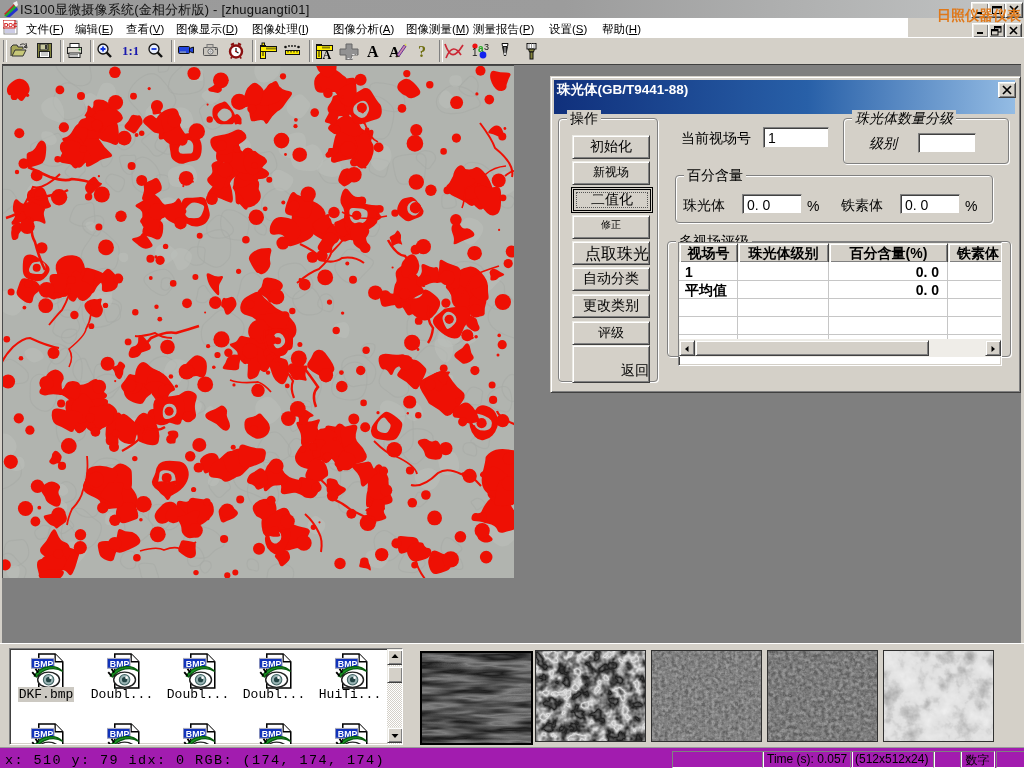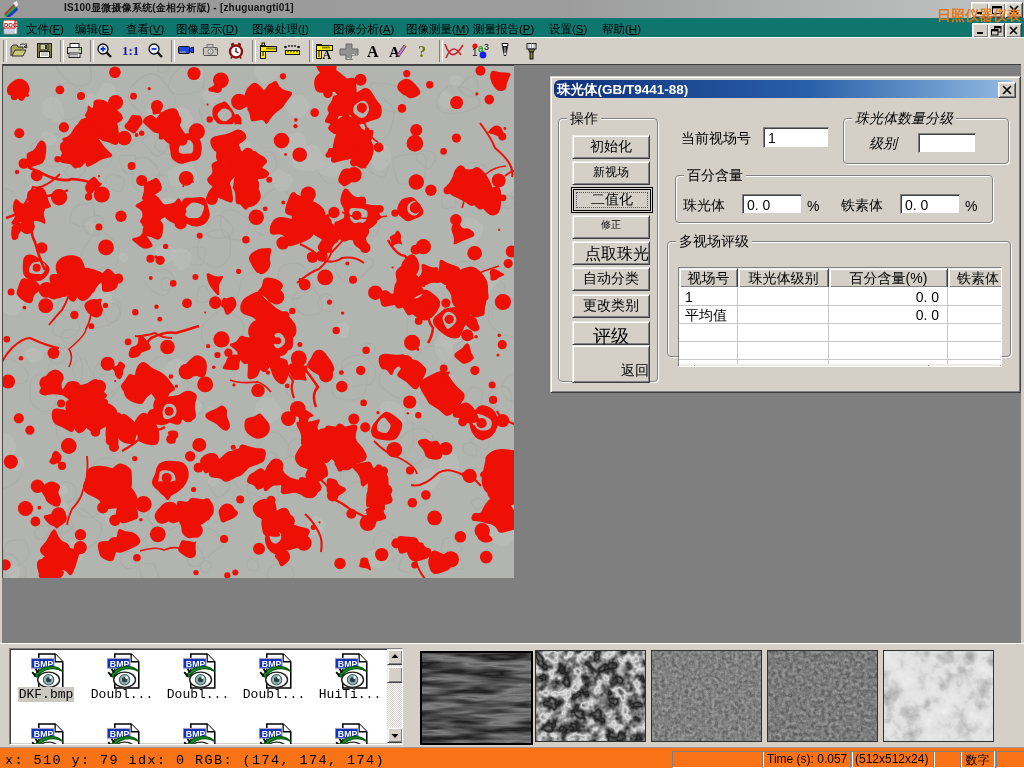--- a/index.html
+++ b/index.html
@@ -19,42 +19,42 @@
 
 <div class="abs" style="left:0;top:0;width:1024px;height:18px;background:linear-gradient(to right,#9a9a9a 0%,#9c9c9c 55%,#c2c4c4 100%);">
   <div class="abs" style="left:3px;top:1px;width:16px;height:16px;">
     <svg width="16" height="16" xmlns="http://www.w3.org/2000/svg">
       <path d="M1 13 L11 3 L14 5 L4 15 Z" fill="#cc2222"></path>
       <path d="M1 15 L12 4 L14 7 L5 16 Z" fill="#22aa33"></path>
       <path d="M3 16 L14 6 L15 9 L7 16 Z" fill="#2233cc"></path>
       <path d="M10 2 L14 0 L15 4 L13 6 Z" fill="#eee"></path>
     </svg>
   </div>
-  <div class="abs" style="left:20px;top:1px;font-weight:bold;font-size:10px;color:#111;letter-spacing:0.2px;margin-left:44px;">IS100显微摄像系统(金相分析版) - [zhuguangti01]</div>
+  <div class="abs" style="left:20px;top:1px;font-weight:normal;font-size:13px;color:#111;letter-spacing:0.2px;">IS100显微摄像系统(金相分析版) - [zhuguangti01]</div>
   <div class="winbtn" style="left:971px;top:2px;width:16px;height:14px;">
       <svg width="12" height="10">
         <rect x="2" y="7" width="6" height="2" fill="#000"></rect>
       </svg>
     </div>
   <div class="winbtn" style="left:988px;top:2px;width:16px;height:14px;">
       <svg width="12" height="10">
         <rect x="1.5" y="1.5" width="9" height="7" fill="none" stroke="#000"></rect>
         <rect x="1" y="1" width="10" height="2.4" fill="#000"></rect>
       </svg>
     </div>
   <div class="winbtn" style="left:1005px;top:2px;width:16px;height:14px;">
       <svg width="12" height="10">
         <path d="M2 1 L10 9 M10 1 L2 9" stroke="#000" stroke-width="1.7"></path>
       </svg>
     </div>
 </div>
 
 <div class="abs" style="left:937px;top:7px;color:#e07818;font-size:14px;font-weight:bold;z-index:60;letter-spacing:0px;">日照仪器仪表</div>
 
-<div class="abs" style="left:0;top:18px;width:1024px;height:19px;background:#0f766e;border-bottom:1px solid #ecebe5;">
+<div class="abs" style="left:0;top:18px;width:908px;height:19px;background:#ffffff;border-bottom:1px solid #ecebe5;">
   <div class="abs" style="left:3px;top:2px;"><svg width="16" height="15" xmlns="http://www.w3.org/2000/svg">
         <rect x="1" y="1" width="13" height="13" fill="#fff" stroke="#888"></rect>
         <rect x="0" y="0" width="12" height="8" fill="#fff" stroke="#b00"></rect>
         <text x="1" y="6.5" font-size="6" fill="#c00" font-weight="bold" font-family="Liberation Sans">DOC</text>
         <path d="M2 10 h10 M2 12 h10" stroke="#99c" stroke-width="1"></path>
       </svg></div>
   <div class="menuitem" style="left:26px;">文件(<u>F</u>)</div>
   <div class="menuitem" style="left:75px;">编辑(<u>E</u>)</div>
   <div class="menuitem" style="left:126px;">查看(<u>V</u>)</div>
   <div class="menuitem" style="left:176px;">图像显示(<u>D</u>)</div>
@@ -1019,21 +1019,21 @@
       <path d="M295,295Q299,298 315,321Q308,328 313,341" fill="none" stroke="#ee1004" stroke-width="2.5"></path>
       <path d="M262,264Q258,277 274,296Q283,303 290,315Q287,322 291,332" fill="none" stroke="#ee1004" stroke-width="2.2"></path>
       <path d="M425,277Q429,271 430,262Q423,254 426,240" fill="none" stroke="#ee1004" stroke-width="2.4"></path>
       <path d="M494,345Q496,353 519,361Q527,364 541,369Q549,369 561,369" fill="none" stroke="#ee1004" stroke-width="2.2"></path>
       <path d="M86,238Q91,248 83,263Q82,270 66,283Q71,291 66,301" fill="none" stroke="#ee1004" stroke-width="1.6"></path>
     </svg></div>
 <div class="abs" style="left:0;top:64px;width:2px;height:579px;background:#d4d0c8;"></div>
 <div class="abs" style="left:1021px;top:64px;width:3px;height:579px;background:#d4d0c8;"></div>
 
 <div class="abs" style="left:550px;top:76px;width:469px;height:315px;background:#d4d0c8;border-top:1px solid #d4d0c8;border-left:1px solid #d4d0c8;border-right:1px solid #404040;border-bottom:1px solid #404040;box-shadow:inset 1px 1px 0 #fff, inset -1px -1px 0 #808080;z-index:50;">
-  <div class="abs" style="left:3px;top:3px;width:461px;height:18px;background:linear-gradient(to right,#10307c,#2860a8 55%,#94bce4);border-radius:6px;">
+  <div class="abs" style="left:3px;top:3px;width:461px;height:34px;background:linear-gradient(to right,#10307c,#2860a8 55%,#94bce4);">
     <div class="abs" style="left:3px;top:1px;color:#fff;font-weight:bold;font-size:13.5px;">珠光体(GB/T9441-88)</div>
     <div class="winbtn" style="left:444px;top:2px;width:16px;height:14px;">
         <svg width="12" height="10">
           <path d="M2 1 L10 9 M10 1 L2 9" stroke="#000" stroke-width="1.7"></path>
         </svg>
       </div>
   </div>
   <div class="groupbox abs" style="left:7px;top:41px;width:98px;height:262px;">
       <div class="glabel">操作</div>
     </div>
@@ -1041,42 +1041,42 @@
     <div class="btn3d abs" style="left:21px;top:84px;width:76px;height:20px;text-align:center;padding-top:2px;font-size:12px;">新视场</div>
     <div class="abs" style="left:20px;top:110px;width:80px;height:24px;border:1px solid #000;background:#d4d0c8;">
       <div style="position:absolute;left:1px;top:1px;right:1px;bottom:1px;border:1px solid #000;"></div>
       <div style="position:absolute;left:4px;top:4px;right:4px;bottom:4px;border:1px dotted #555;"></div>
       <div style="position:absolute;left:0;right:0;top:3px;text-align:center;font-size:14px;">二值化</div>
     </div>
     <div class="btn3d abs" style="left:21px;top:138px;width:76px;height:20px;text-align:center;padding-top:2px;font-size:10px;">修正</div>
     <div class="btn3d abs" style="left:21px;top:164px;width:76px;height:20px;text-align:right;padding-top:2px;font-size:16px;">点取珠光体</div>
     <div class="btn3d abs" style="left:21px;top:190px;width:76px;height:20px;text-align:center;padding-top:2px;font-size:14px;">自动分类</div>
     <div class="btn3d abs" style="left:21px;top:217px;width:76px;height:20px;text-align:center;padding-top:2px;font-size:14px;">更改类别</div>
-    <div class="btn3d abs" style="left:21px;top:244px;width:76px;height:20px;text-align:center;padding-top:2px;font-size:18px;">评级</div>
+    <div class="btn3d abs" style="left:21px;top:244px;width:76px;height:20px;text-align:center;padding-top:2px;font-size:13px;">评级</div>
     <div class="btn3d abs" style="left:21px;top:268px;width:76px;height:20px;text-align:right;padding-top:16px;font-size:14px;">返回</div>
   <div class="dlgtext" style="left:130px;top:53px;">当前视场号</div>
   <div class="input" style="left:212px;top:50px;width:60px;height:17px;">1</div>
   <div class="groupbox abs" style="left:292px;top:41px;width:164px;height:44px;font-style:italic;">
       <div class="glabel">珠光体数量分级</div>
     <div class="dlgtext" style="left:25px;top:16px;">级别</div>
     <div class="input" style="left:74px;top:14px;width:52px;height:16px;"></div>
   </div>
   <div class="groupbox abs" style="left:124px;top:98px;width:316px;height:46px;">
       <div class="glabel">百分含量</div>
     <div class="dlgtext" style="left:7px;top:21px;">珠光体</div>
     <div class="input" style="left:66px;top:18px;width:54px;height:16px;">0. 0</div>
     <div class="dlgtext" style="left:131px;top:22px;">%</div>
     <div class="dlgtext" style="left:165px;top:21px;">铁素体</div>
     <div class="input" style="left:224px;top:18px;width:54px;height:16px;">0. 0</div>
     <div class="dlgtext" style="left:289px;top:22px;">%</div>
   </div>
   <div class="groupbox abs" style="left:116px;top:164px;width:342px;height:114px;">
       <div class="glabel">多视场评级</div>
     </div>
-  <div class="abs sunken" style="left:127px;top:190px;width:324px;height:100px;box-sizing:border-box;overflow:hidden;">
+  <div class="abs sunken" style="left:127px;top:165px;width:324px;height:124px;box-sizing:border-box;overflow:hidden;font-weight:bold;">
     <div class="abs" style="left:0;top:0;width:322px;height:19px;">
       <div class="btn3d abs" style="left:0;top:0;width:57px;height:17px;text-align:center;font-size:14px;padding-top:1px;box-sizing:content-box;">视场号</div>
       <div class="btn3d abs" style="left:59px;top:0;width:89px;height:17px;text-align:center;font-size:14px;padding-top:1px;">珠光体级别</div>
       <div class="btn3d abs" style="left:150px;top:0;width:117px;height:17px;text-align:center;font-size:14px;padding-top:1px;">百分含量(%)</div>
       <div class="btn3d abs" style="left:269px;top:0;width:70px;height:17px;font-size:14px;padding-top:1px;padding-left:8px;">铁素体</div>
     </div>
     <div class="abs" style="left:0;top:19px;width:322px;height:77px;background:#fff;">
       <div class="abs" style="left:6px;top:2px;font-size:14px;">1</div>
       <div class="abs" style="left:6px;top:20px;font-size:14px;">平均值</div>
       <div class="abs" style="left:200px;top:2px;font-size:14px;width:60px;text-align:right;">0. 0</div>
@@ -1219,21 +1219,21 @@
         <feColorMatrix type="matrix" values="0.33 0.33 0.33 0 0  0.33 0.33 0.33 0 0  0.33 0.33 0.33 0 0  0 0 0 0 1"></feColorMatrix>
         <feComponentTransfer>
           <feFuncR type="table" tableValues="0.9 0.6 0.88 0.95 0.85"></feFuncR>
           <feFuncG type="table" tableValues="0.9 0.6 0.88 0.95 0.85"></feFuncG>
           <feFuncB type="table" tableValues="0.9 0.6 0.88 0.95 0.85"></feFuncB>
         </feComponentTransfer>
       </filter>
       <rect width="109" height="90" filter="url(#f55)"></rect>
     </svg></div>
 
-<div class="abs" style="left:0;top:747px;width:1024px;height:21px;background:#f97316;border-top:1px solid #9a9a9a;box-sizing:border-box;">
+<div class="abs" style="left:0;top:747px;width:1024px;height:21px;background:#a21caf;border-top:1px solid #9a9a9a;box-sizing:border-box;">
     <div class="abs" style="left:5px;top:5px;font-family:&quot;Liberation Mono&quot;,monospace;font-size:13.5px;letter-spacing:1.4px;white-space:nowrap;">x: 510 y: 79 idx: 0 RGB: (174, 174, 174)</div>
     <div class="abs" style="left:672px;top:3px;width:86px;height:15px;border-top:1px solid #808080;border-left:1px solid #808080;border-right:1px solid #fff;border-bottom:1px solid #fff;padding-left:4px;font-size:12px;white-space:nowrap;"></div>
     <div class="abs" style="left:762px;top:3px;width:85px;height:15px;border-top:1px solid #808080;border-left:1px solid #808080;border-right:1px solid #fff;border-bottom:1px solid #fff;padding-left:4px;font-size:12px;white-space:nowrap;">Time (s): 0.057</div>
     <div class="abs" style="left:850px;top:3px;width:79px;height:15px;border-top:1px solid #808080;border-left:1px solid #808080;border-right:1px solid #fff;border-bottom:1px solid #fff;padding-left:4px;font-size:12px;white-space:nowrap;">(512x512x24)</div>
     <div class="abs" style="left:933px;top:3px;width:23px;height:15px;border-top:1px solid #808080;border-left:1px solid #808080;border-right:1px solid #fff;border-bottom:1px solid #fff;padding-left:4px;font-size:12px;white-space:nowrap;"></div>
     <div class="abs" style="left:960px;top:3px;width:33px;height:15px;border-top:1px solid #808080;border-left:1px solid #808080;border-right:1px solid #fff;border-bottom:1px solid #fff;text-align:center;font-size:12px;white-space:nowrap;">数字</div>
     <div class="abs" style="left:996px;top:3px;width:26px;height:15px;border-top:1px solid #808080;border-left:1px solid #808080;border-right:1px solid #fff;border-bottom:1px solid #fff;padding-left:4px;font-size:12px;white-space:nowrap;"></div>
   </div>
 
 </body></html>

